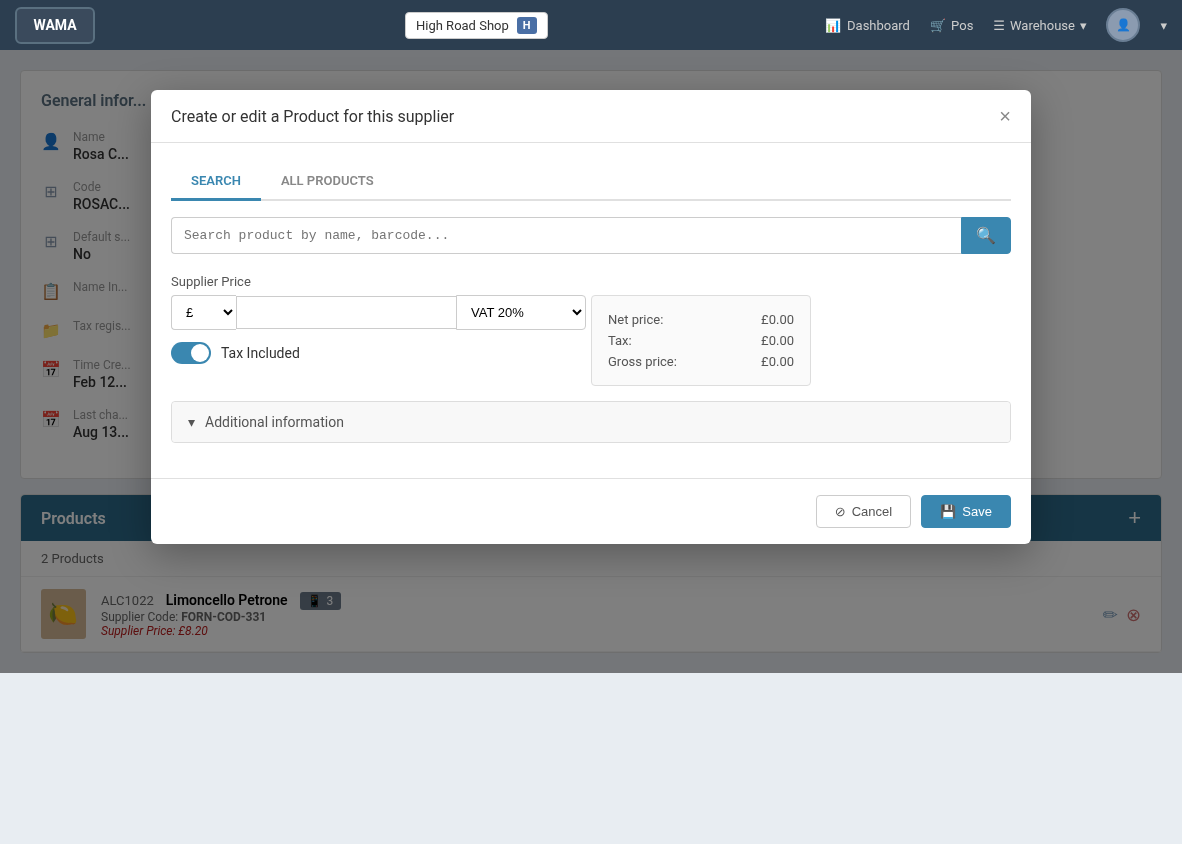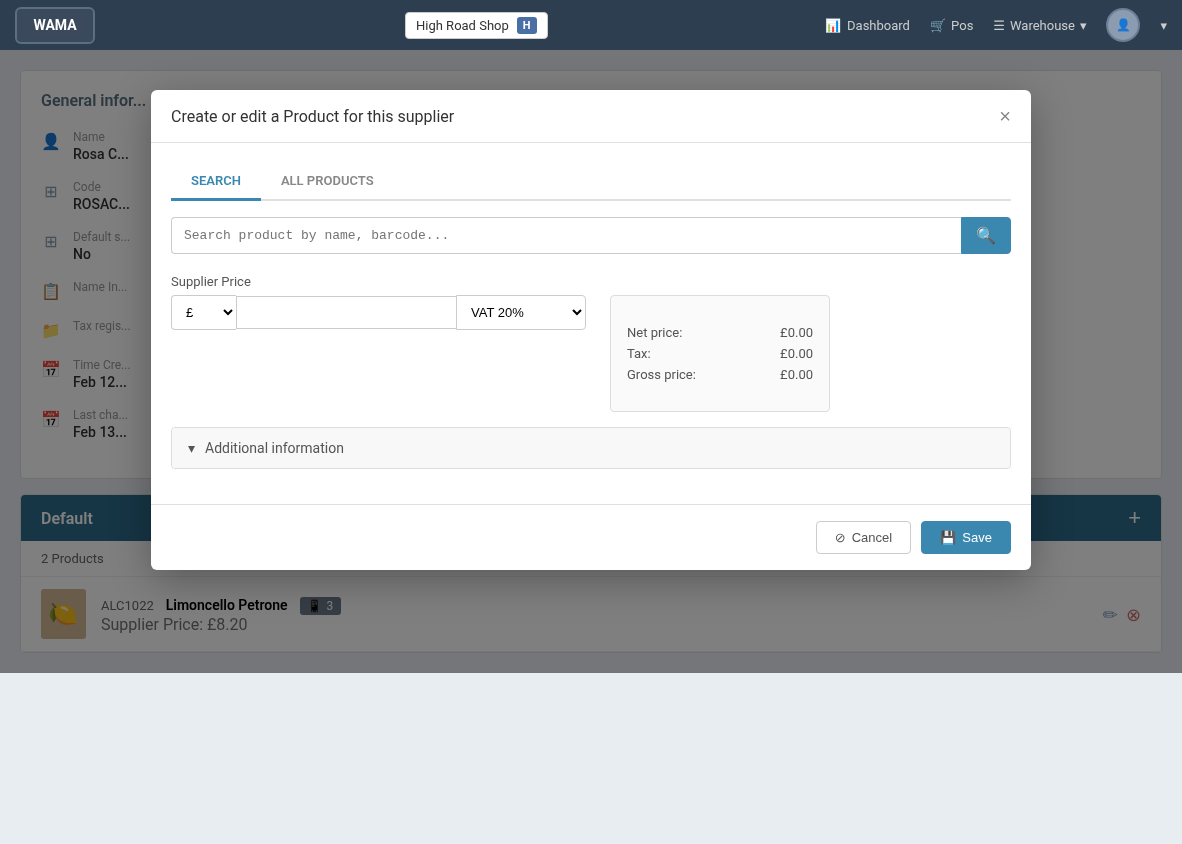--- a/index.html
+++ b/index.html
@@ -185,22 +185,23 @@
     }
     .product-name {
       font-weight: 600;
       font-size: 14px;
     }
     .product-supplier-code {
       color: #666;
       font-size: 12px;
     }
     .product-price {
-      color: #737373;
-      font-size: 16px;
+      color: #b91c1c;
+      font-size: 12px;
+      font-style: italic;
     }
     .product-actions {
       display: flex;
       gap: 8px;
       align-items: center;
     }
     .action-icon {
       font-size: 18px;
       cursor: pointer;
     }
@@ -355,24 +356,24 @@
       padding: 8px 10px;
       font-size: 13px;
       background: white;
       width: 130px;
     }
 
     
     .price-summary {
       border: 1px solid #ddd;
       border-radius: 4px;
-      padding: 29px 16px;
+      padding: 16px 16px;
       background: #fafafa;
       min-width: 220px;
-      margin-left: 24px;
+      margin-left: 5px;
     }
     .price-summary-row {
       display: flex;
       justify-content: space-between;
       margin-bottom: 6px;
       font-size: 13px;
       color: #555;
     }
     .price-summary-row:last-child { margin-bottom: 0; }
 
@@ -536,42 +537,46 @@
       <div>
         <div class="info-label">Time Cre...</div>
         <div class="info-value">Feb 12...</div>
       </div>
     </div>
 
     <div class="info-row">
       <div class="info-icon">📅</div>
       <div>
         <div class="info-label">Last cha...</div>
-        <div class="info-value">Feb 13...</div>
+        <div class="info-value">Aug 13...</div>
       </div>
     </div>
   </div>
 
   <div class="products-section">
     <div class="products-header">
-      <span class="products-title">Default</span>
+      <span class="products-title">Products</span>
       <button class="add-btn">+</button>
     </div>
     <div class="products-count">2 Products</div>
     <div class="product-item">
       <div class="product-thumb">🍋</div>
       <div class="product-info">
         <div>
           <span class="product-code">ALC1022</span>
           <span style="margin: 0 4px;"></span>
           <span class="product-name">Limoncello Petrone</span>
           <span style="margin-left:8px; display:inline-flex; align-items:center; background:#6c7a8a; color:white; padding:2px 8px; border-radius:3px; font-size:12px;">
             <span>📱</span>
             <span style="margin-left:4px;">3</span>
           </span>
+        </div>
+        <div class="product-supplier-code">
+          <span>Supplier Code:</span>
+          <strong>FORN-COD-331</strong>
         </div>
         <div class="product-price">
           <span>Supplier Price:</span>
           <span>£8.20</span>
         </div>
       </div>
       <div class="product-actions">
         <span class="action-icon edit-icon">✏</span>
         <span class="action-icon delete-icon">⊗</span>
       </div>
@@ -609,20 +614,24 @@
                   <option>€</option>
                 </select>
                 <input type="text" class="price-input" value="" style="">
                 <select class="vat-select">
                   <option>VAT 20%</option>
                   <option>VAT 0%</option>
                   <option>No VAT</option>
                 </select>
               </div>
 
+              <div class="toggle-row">
+                <div class="toggle-switch"></div>
+                <span class="toggle-label">Tax Included</span>
+              </div>
             </div>
 
             <div class="price-summary">
               <div class="price-summary-row">
                 <span>Net price:</span>
                 <span>£0.00</span>
               </div>
               <div class="price-summary-row">
                 <span>Tax:</span>
                 <span>£0.00</span>

